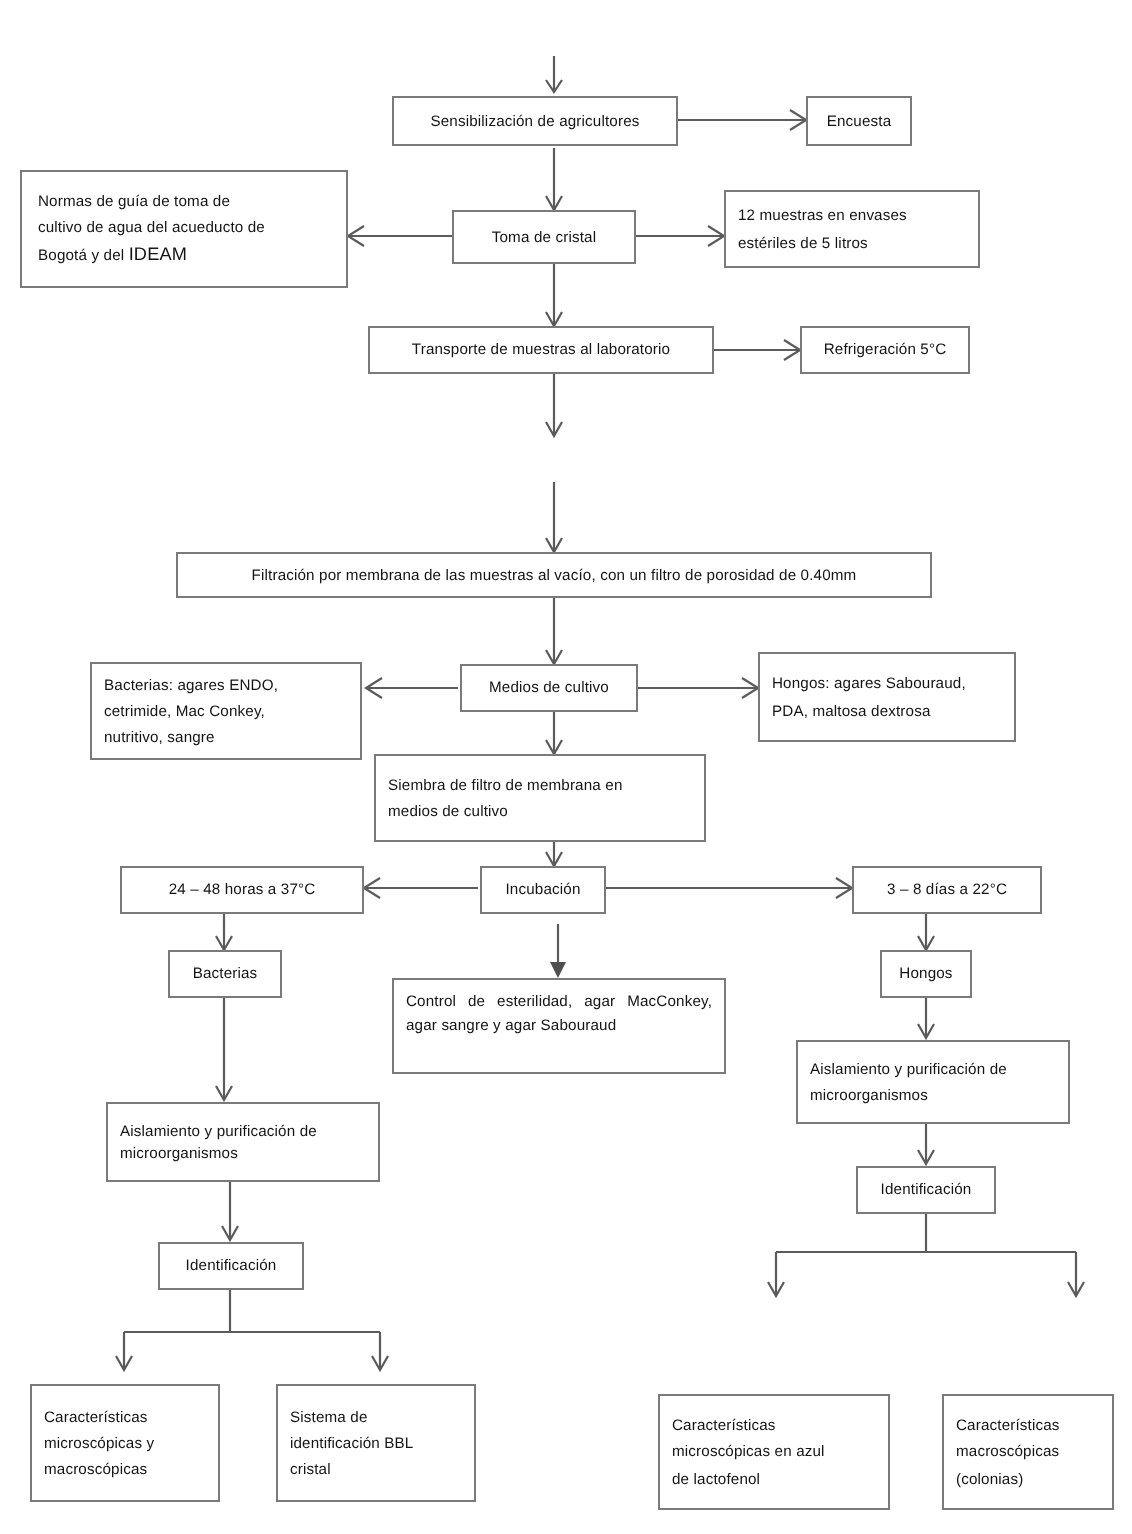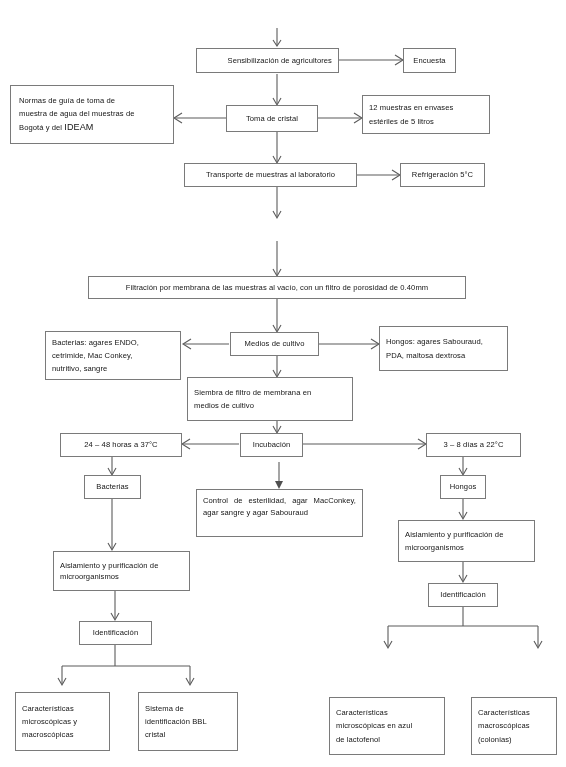--- a/index.html
+++ b/index.html
@@ -155,31 +155,31 @@
 
     <line x1="463" y1="606" x2="463" y2="626"></line>
     <polyline points="388,626 538,626"></polyline>
     <line x1="388" y1="626" x2="388" y2="647"></line>
     <line x1="538" y1="626" x2="538" y2="647"></line>
     <polyline class="arrowhead" points="384,641 388,648 392,641"></polyline>
     <polyline class="arrowhead" points="534,641 538,648 542,641"></polyline>
   </svg>
 
 
-  <div class="node center" style="left:196px; top:48px; width:143px; height:25px;align-items:flex-end;">
+  <div class="node center" style="left:196px; top:48px; width:143px; height:25px;">
     <span class="ln">Sensibilización de agricultores</span>
   </div>
 
   <div class="node center" style="left:403px; top:48px; width:53px; height:25px;">
     <span class="ln">Encuesta</span>
   </div>
 
   <div class="node left" style="left:10px; top:85px; width:164px; height:59px; padding-left:8px;">
     <span class="ln">Normas de guía de toma de</span>
-    <span class="ln">muestra de agua del muestras de</span>
+    <span class="ln">cultivo de agua del acueducto de</span>
     <span class="ln">Bogotá y del <span class="bigcap">IDEAM</span></span>
   </div>
 
   <div class="node center" style="left:226px; top:105px; width:92px; height:27px;">
     <span class="ln">Toma de cristal</span>
   </div>
 
   <div class="node left" style="left:362px; top:95px; width:128px; height:39px;">
     <span class="ln">12 muestras en envases</span>
     <span class="ln">estériles de 5 litros</span>

